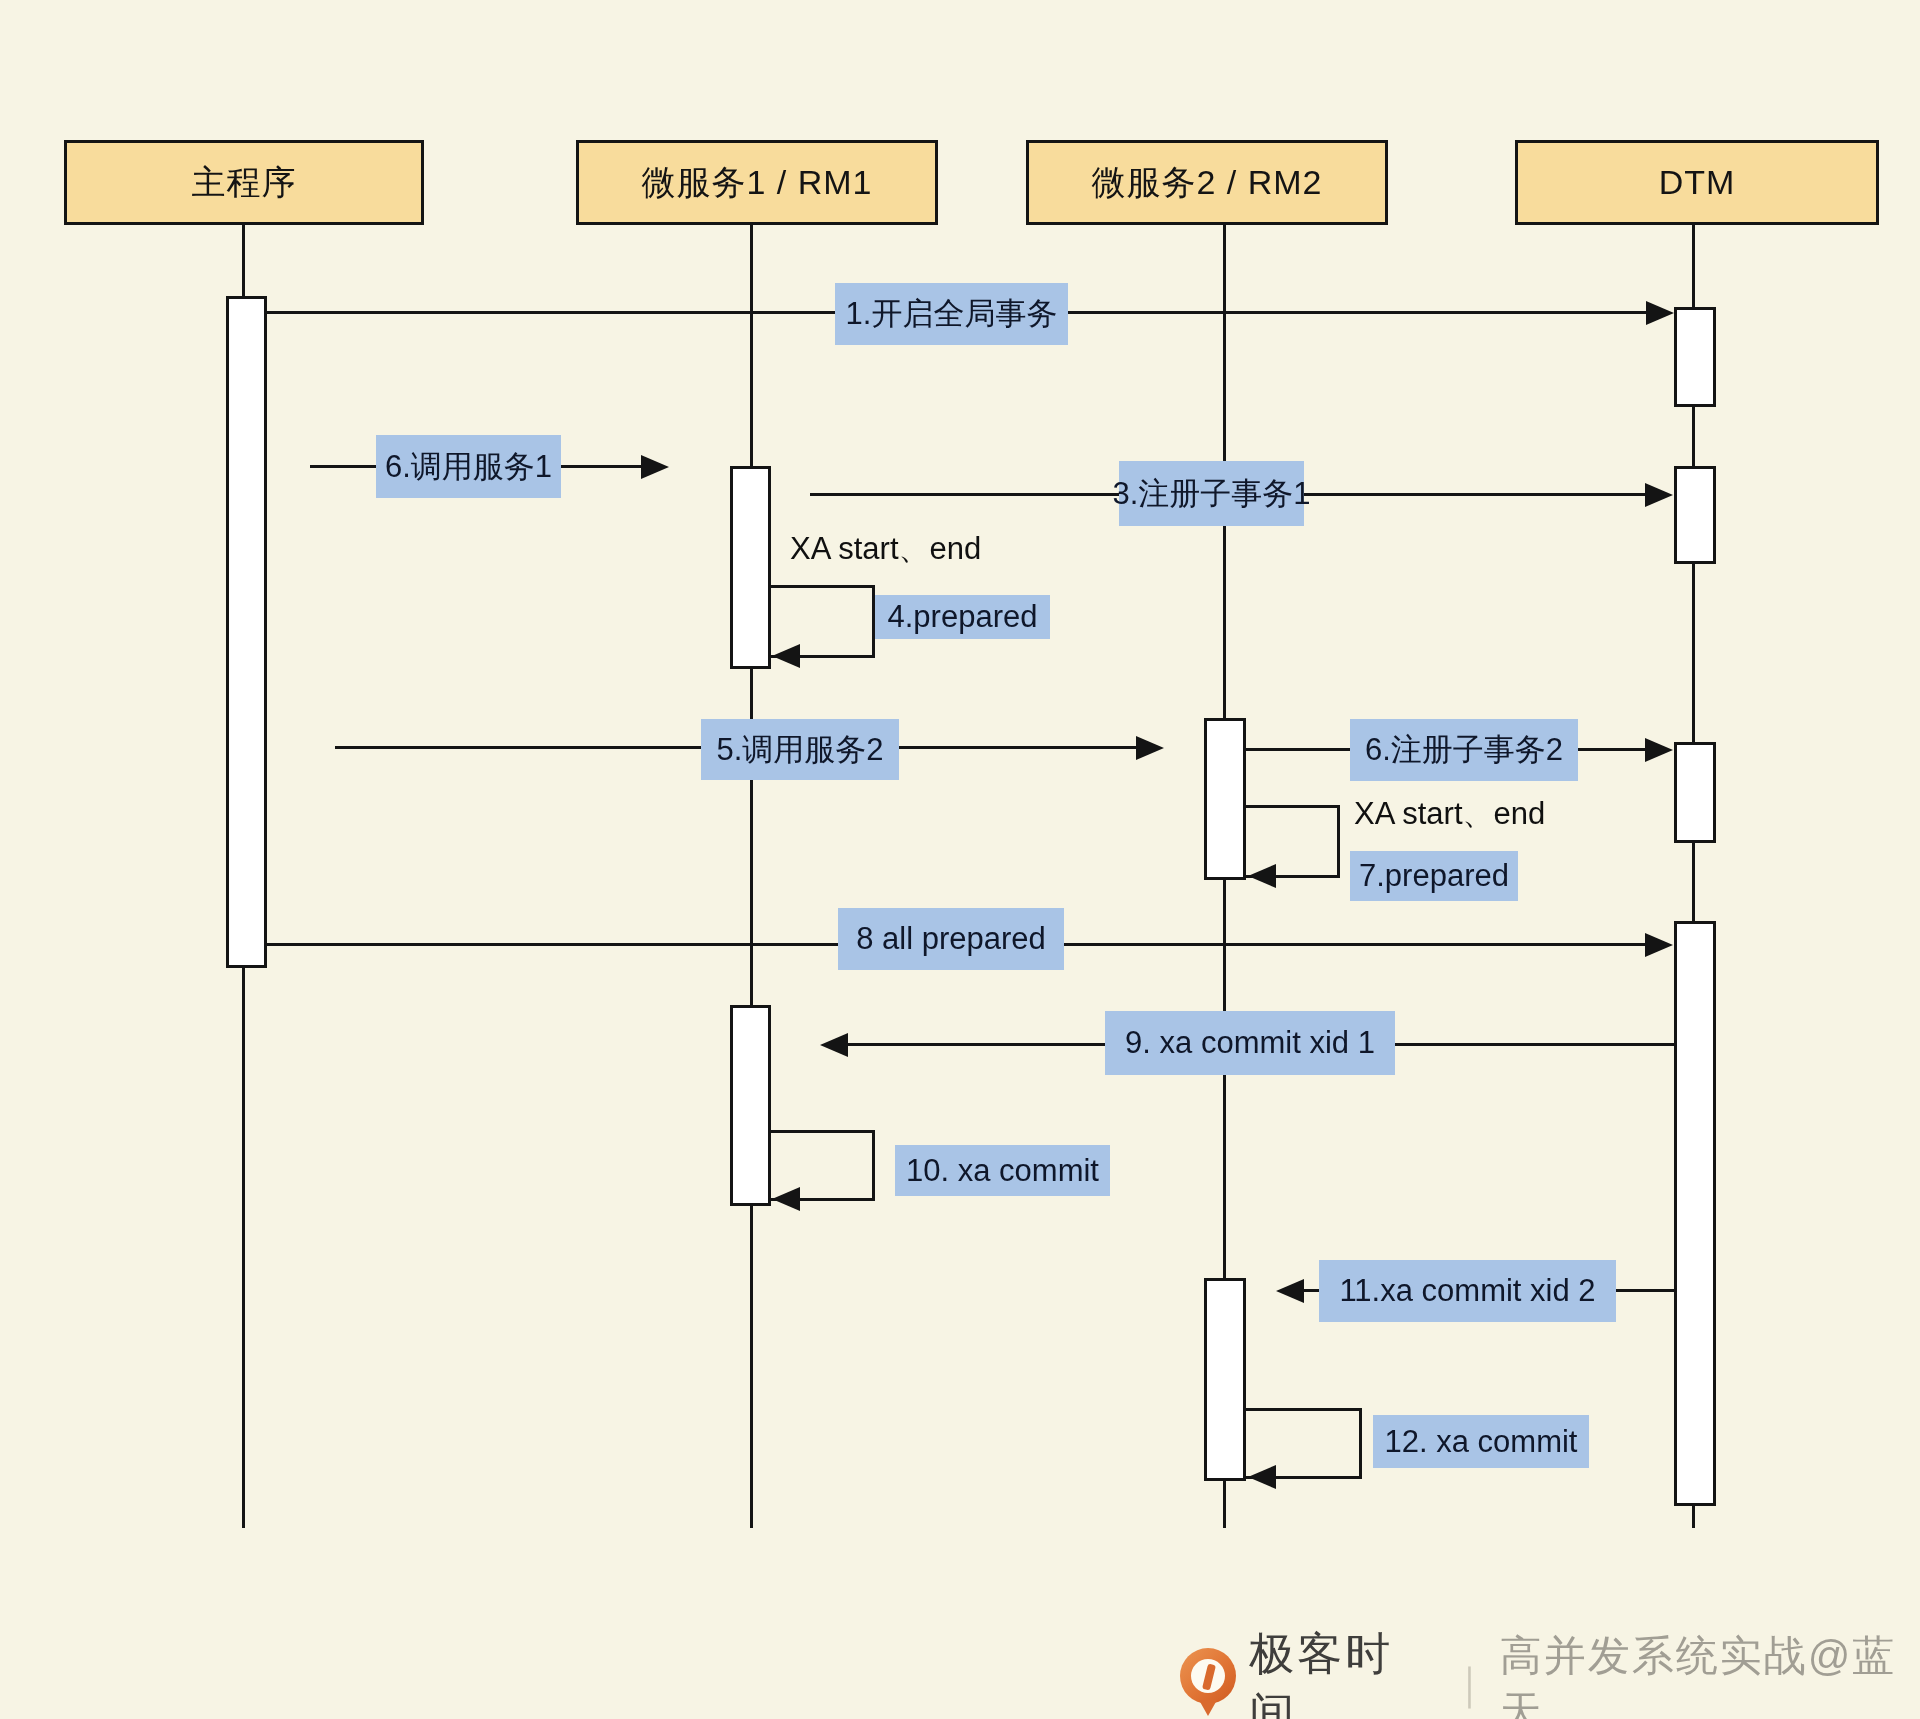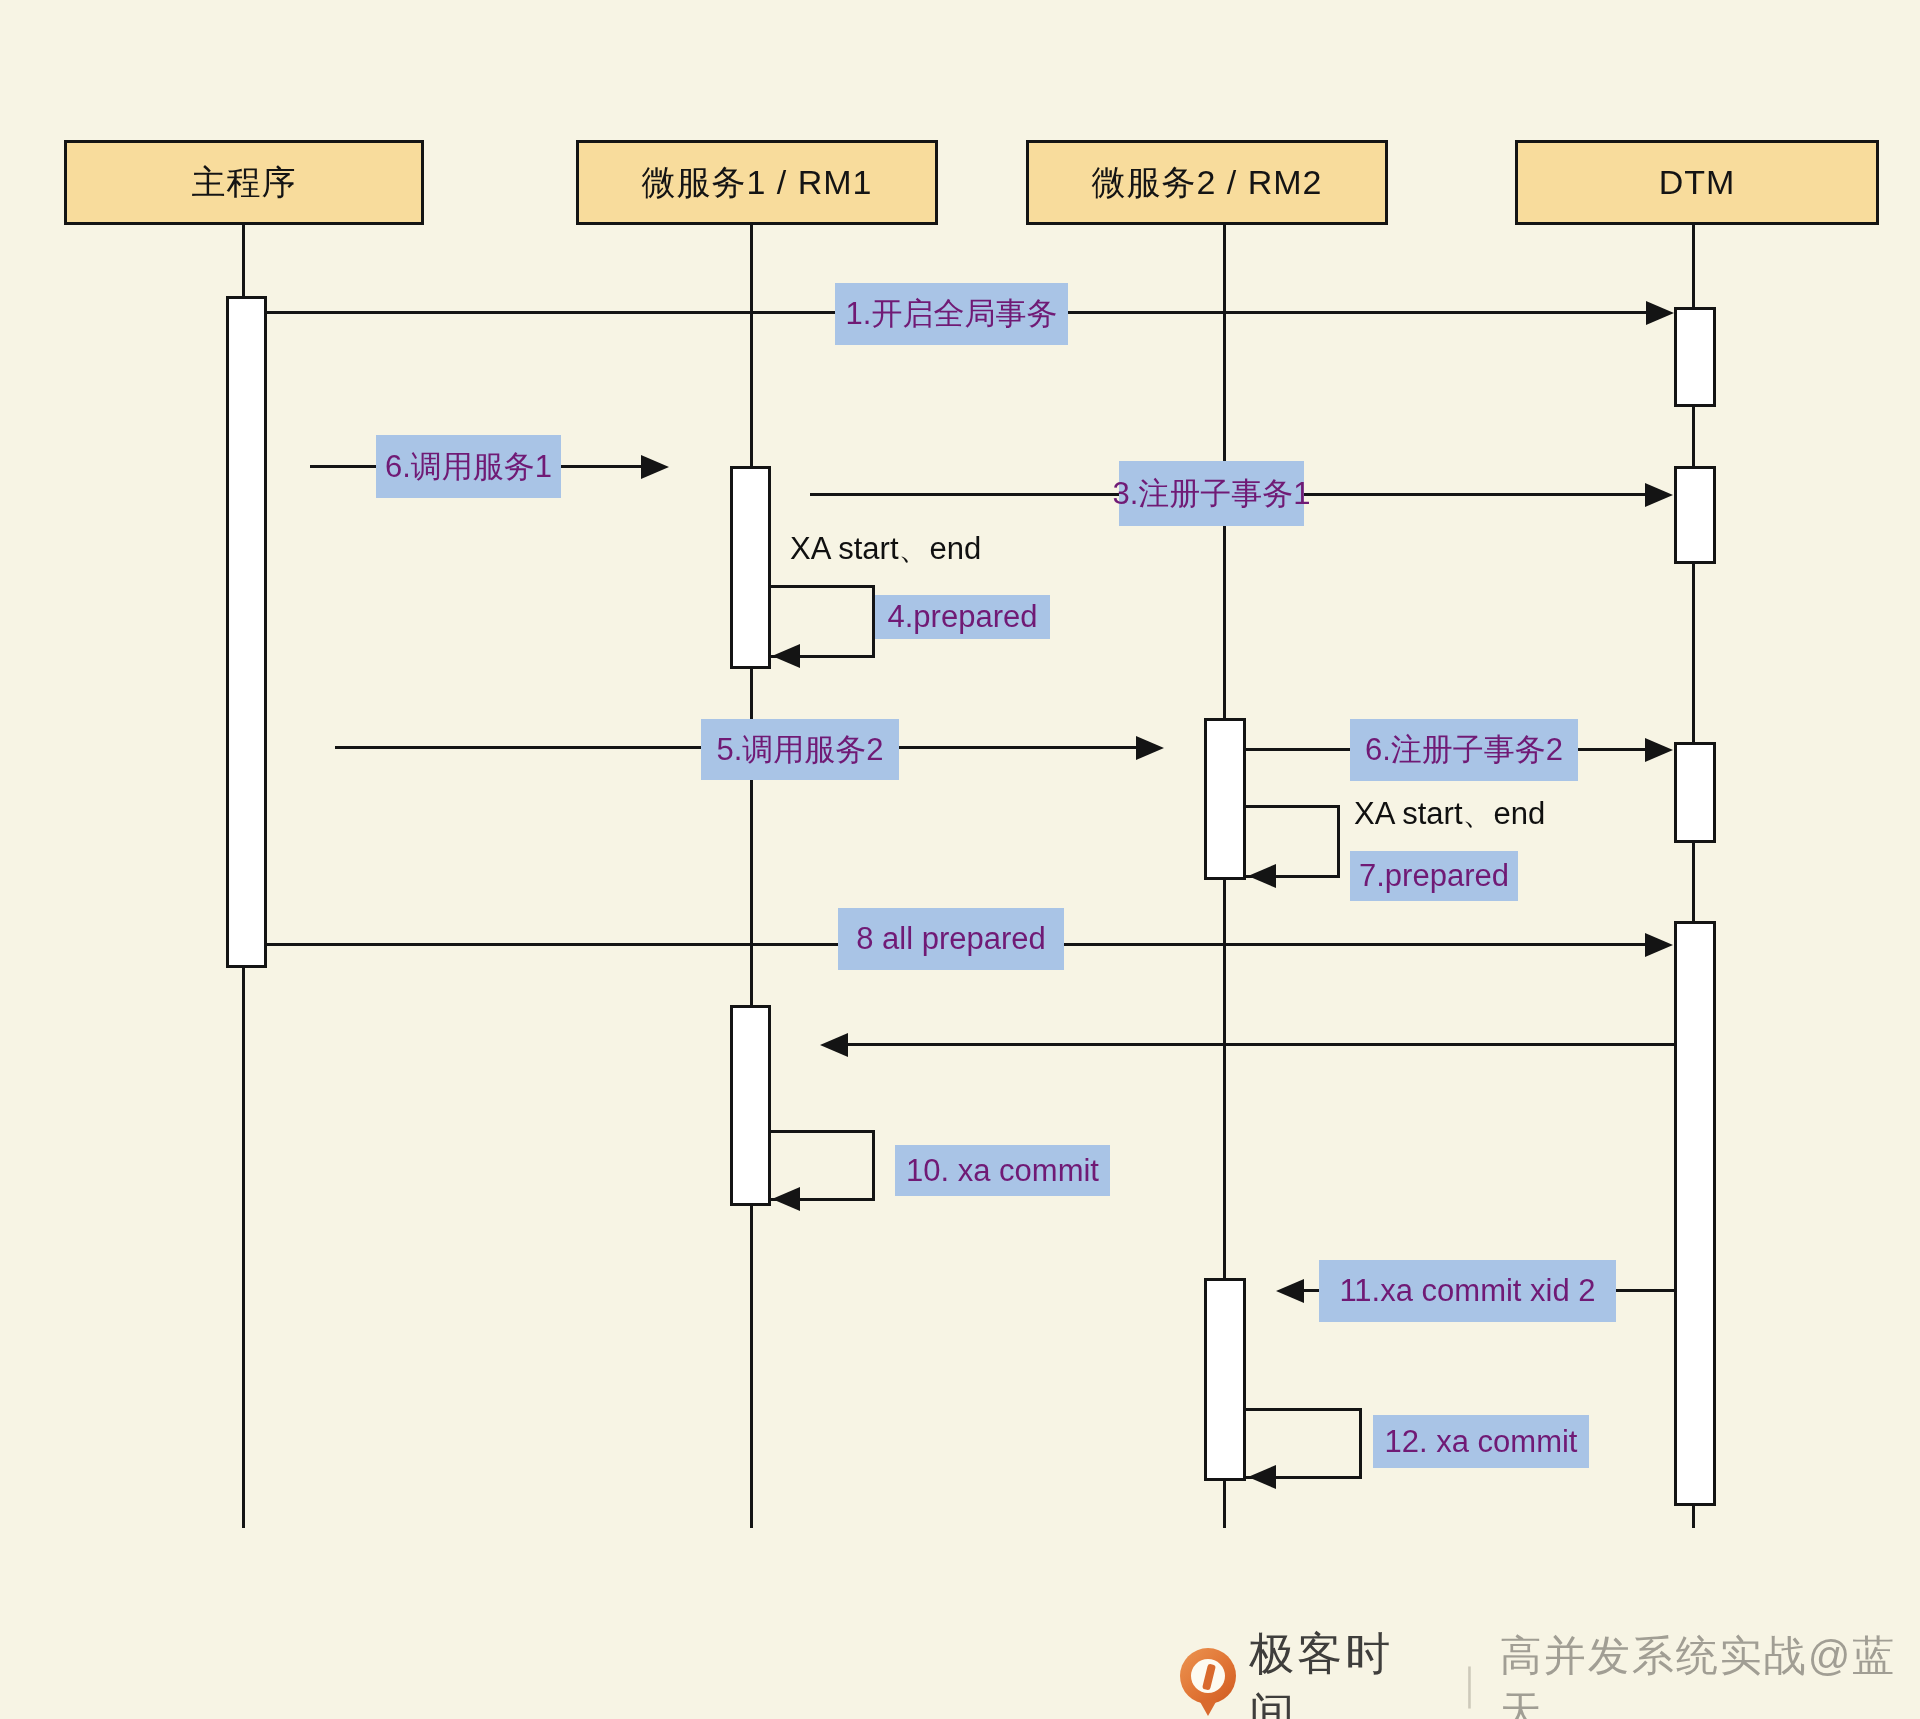--- a/index.html
+++ b/index.html
@@ -39,21 +39,21 @@
     background:#ffffff;
     border:3px solid var(--ink);
     box-sizing:border-box;
     z-index:3;
   }
   .msg-label{
     position:absolute;
     background:var(--label-fill);
     display:flex;align-items:center;justify-content:center;
     font-size:31px;
-    color:#701a75;
+    color:#0f172a;
     z-index:5;
     white-space:nowrap;
   }
   .free-text{
     position:absolute;
     font-size:31px;
     color:#101010;
     z-index:5;
     white-space:nowrap;
   }
@@ -192,20 +192,21 @@
   <div class="loop" style="left:1246px;top:805px;width:94px;height:73px"></div>
   <div class="arrow-left" style="left:1248px;top:864px"></div>
   <div class="msg-label" style="left:1350px;top:851px;width:168px;height:50px">7.prepared</div>
 
   <div class="hline" style="left:267px;top:943px;width:1380px"></div>
   <div class="arrow-right" style="left:1645px;top:933px"></div>
   <div class="msg-label" style="left:838px;top:908px;width:226px;height:62px">8 all prepared</div>
 
   <div class="hline" style="left:846px;top:1043px;width:828px"></div>
   <div class="arrow-left" style="left:820px;top:1033px"></div>
+  <div class="msg-label" style="left:1105px;top:1011px;width:290px;height:64px">9. xa commit xid 1</div>
 
   <div class="loop" style="left:770px;top:1130px;width:105px;height:71px"></div>
   <div class="arrow-left" style="left:772px;top:1187px"></div>
   <div class="msg-label" style="left:895px;top:1145px;width:215px;height:51px">10. xa commit</div>
 
   <div class="hline" style="left:1302px;top:1289px;width:372px"></div>
   <div class="arrow-left" style="left:1276px;top:1279px"></div>
   <div class="msg-label" style="left:1319px;top:1260px;width:297px;height:62px">11.xa commit xid 2</div>
 
   <div class="loop" style="left:1246px;top:1408px;width:116px;height:71px"></div>

